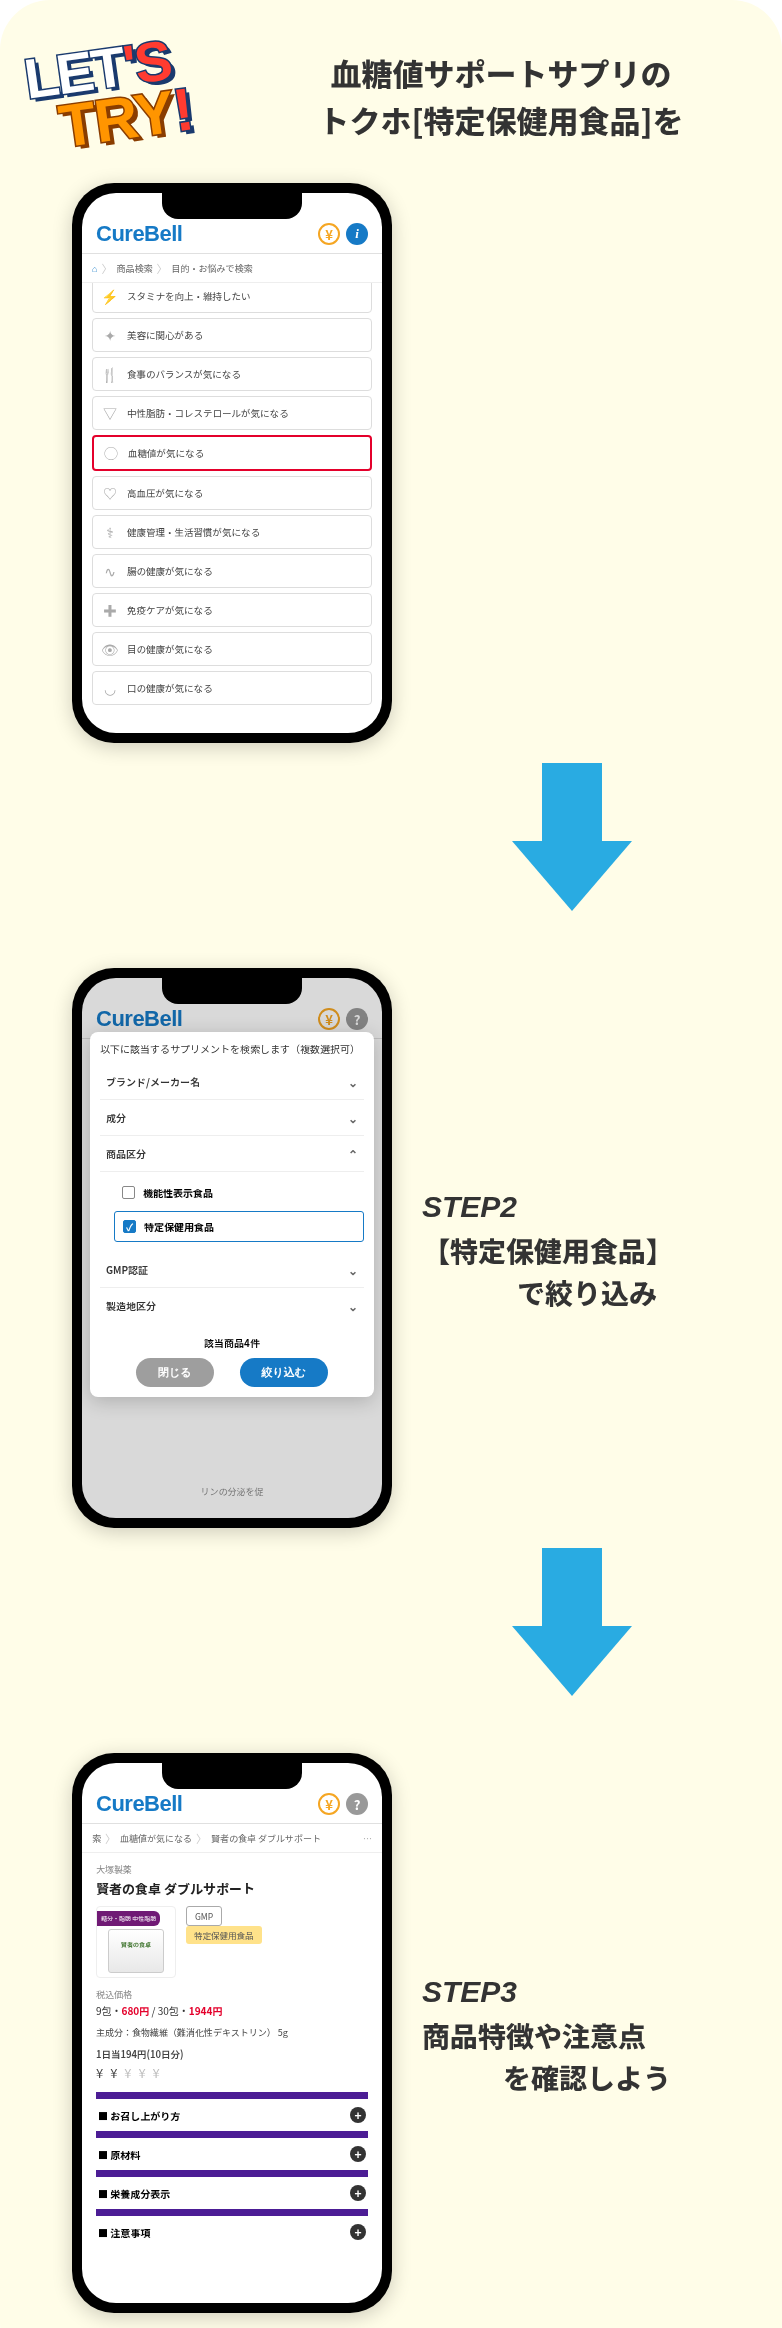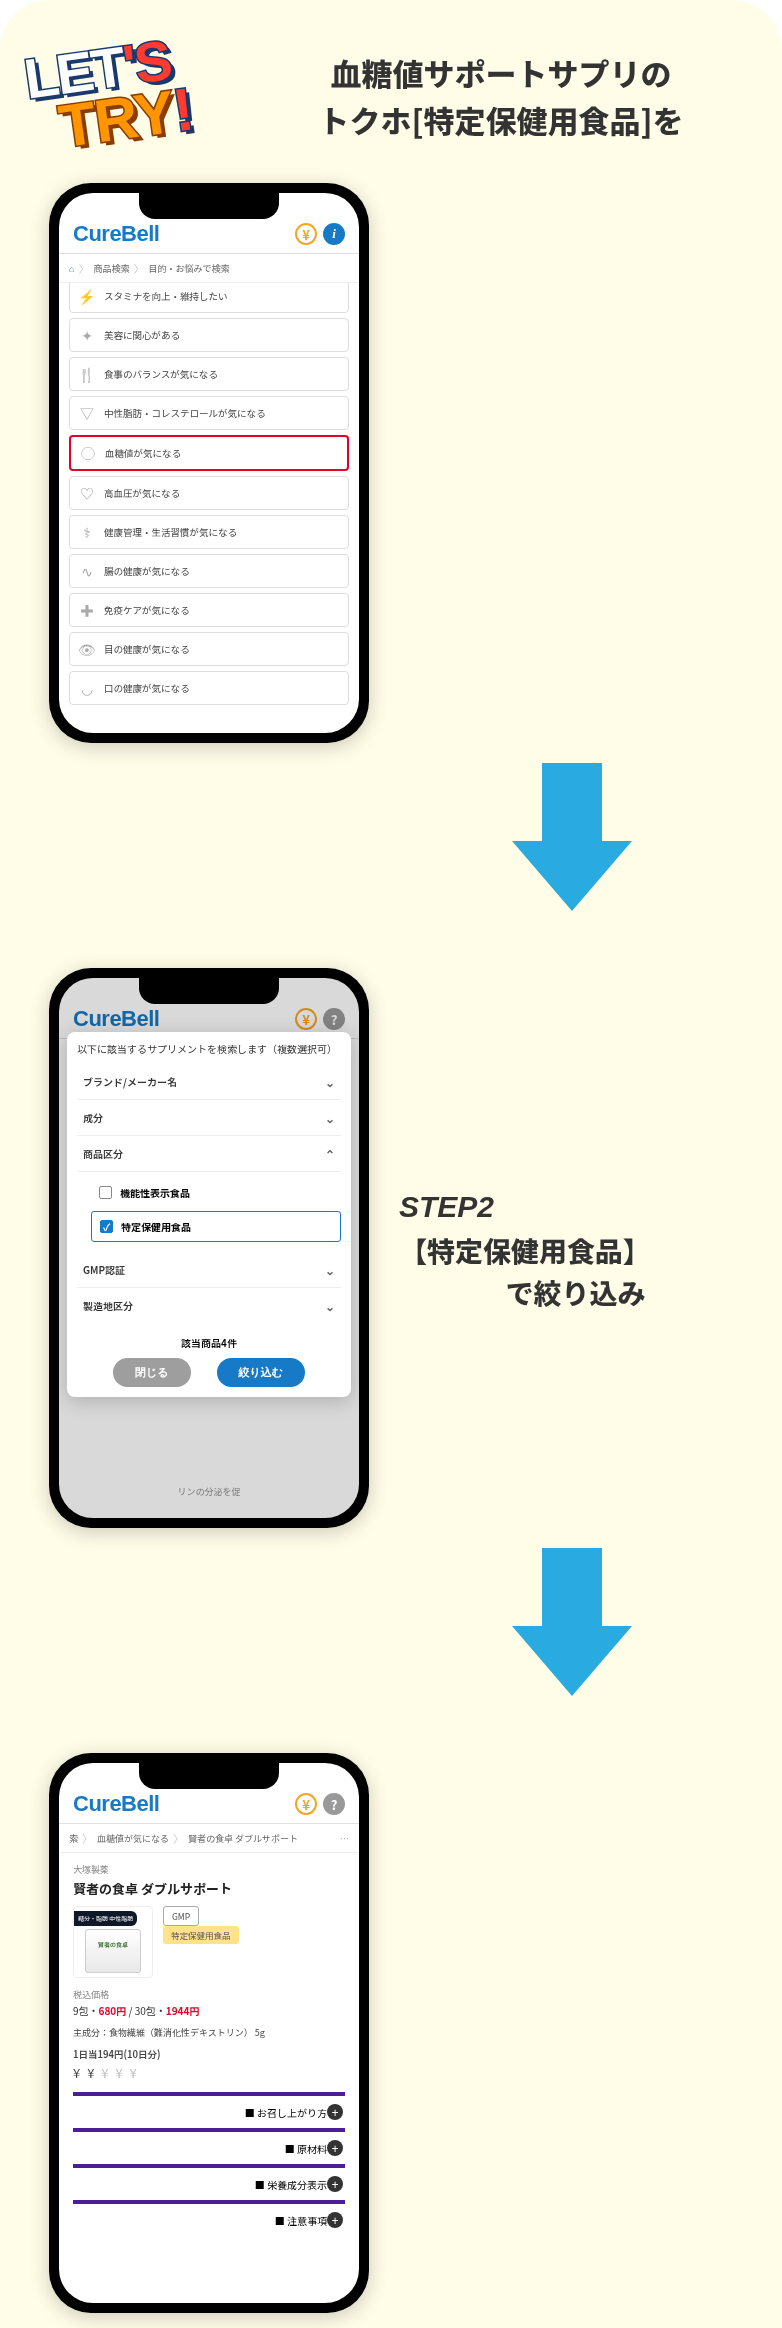--- a/index.html
+++ b/index.html
@@ -16,21 +16,21 @@
 
   .intro { margin-left: 220px; padding-top: 20px; font-size: 31px; font-weight: 800; color: #333; text-align: center; line-height: 1.5; }
 
   .step { display: flex; align-items: center; gap: 30px; margin-top: 40px; }
   .step + .arrow-row, .phone + .arrow-row { text-align: right; padding-right: 120px; margin: 20px 0; }
 
   .step-text { flex: 1; font-size: 28px; font-weight: 800; color: #333; line-height: 1.5; }
   .step-text .st { font-family: 'Arial Black', sans-serif; font-style: italic; font-weight: 900; font-size: 30px; }
 
   
-  .phone { width: 320px; height: 560px; background: #000; border-radius: 42px; padding: 10px; position: relative; flex-shrink: 0; margin-left: 19px; box-shadow: 0 4px 20px rgba(0,0,0,.2); }
+  .phone { width: 320px; height: 560px; background: #000; border-radius: 42px; padding: 10px; position: relative; flex-shrink: 0; margin-left: 42px; box-shadow: 0 4px 20px rgba(0,0,0,.2); }
   .phone .notch { position: absolute; top: 10px; left: 50%; transform: translateX(-50%); width: 140px; height: 26px; background: #000; border-radius: 0 0 16px 16px; z-index: 10; }
   .phone .screen { width: 100%; height: 100%; background: #fff; border-radius: 34px; overflow: hidden; position: relative; font-size: 11px; }
 
   
   .app-head { display: flex; align-items: center; justify-content: space-between; padding: 10px 14px 6px; border-bottom: 1px solid #e0e0e0; }
   .app-head.tall { padding-top: 28px; }
   .brand { font-family: 'Trebuchet MS', sans-serif; font-weight: 800; font-size: 22px; color: #167ac6; letter-spacing: -0.5px; }
   .head-ico { display: flex; gap: 6px; align-items: center; }
   .ico { width: 22px; height: 22px; border-radius: 50%; display: flex; align-items: center; justify-content: center; font-size: 13px; }
   .ico.coin { background: #fff; border: 2px solid #f5a623; color: #f5a623; font-weight: bold; }
@@ -66,35 +66,35 @@
   .mbtn.close { background: #9e9e9e; color: #fff; }
   .mbtn.apply { background: #167ac6; color: #fff; }
   .below-modal { position: absolute; bottom: 20px; left: 20px; right: 20px; font-size: 9px; color: #777; text-align: center; }
 
   
   .prod { padding: 10px 14px; }
   .maker { font-size: 9px; color: #888; }
   .pname { font-size: 13px; font-weight: 700; color: #222; margin: 3px 0 8px; }
   .prow { display: flex; gap: 10px; margin-bottom: 10px; }
   .pimg { width: 80px; height: 72px; background: #fff; border: 1px solid #eee; border-radius: 4px; position:relative; overflow:hidden; }
-  .pimg .rib { position:absolute; top:4px; left:0; font-size:6px; background:#0f172a; color:#fff; padding:3px 4px; border-radius:0 6px 6px 0;}
+  .pimg .rib { position:absolute; top:4px; left:0; font-size:6px; background:#701a75; color:#fff; padding:3px 4px; border-radius:0 6px 6px 0;}
   .pimg .pk { position:absolute; bottom:4px; left:50%; transform:translateX(-50%); width:56px; height:44px; background:linear-gradient(#fff,#e8e8e8); border:1px solid #ccc; border-radius:3px;}
   .pimg .pk::before{content:'賢者の食卓';position:absolute;top:10px;left:0;right:0;text-align:center;font-size:6px;font-weight:bold;color:#4a7c3a;}
   .tags { display: flex; flex-direction: column; gap: 0; align-items: flex-start; }
   .tag { font-size: 8.5px; padding: 3px 8px; border-radius: 3px; }
   .tag.gmp { border: 1px solid #aaa; color: #555; }
   .tag.toku { background: #ffe28a; color: #555; }
   .plabel { font-size: 9px; color: #888; margin-top: 6px; }
   .price { font-size: 10px; color: #333; margin: 2px 0 8px; }
   .price .r { color: #e4002b; font-weight: 700; }
   .ingr { font-size: 9px; color: #444; margin-bottom: 8px; }
   .daily { font-size: 9.5px; color: #444; font-weight:600; }
   .yen { font-size: 13px; letter-spacing: 2px; margin: 2px 0 10px; color:#444;}
   .yen span{opacity:.35;}
-  .acc { display: flex; justify-content: flex-end; align-items: center; padding: 8px 2px; border-top: 4px solid #4c1d95; font-size: 10px; font-weight: 400; }
+  .acc { display: flex; justify-content: space-between; align-items: center; padding: 8px 2px; border-top: 7px solid #4c1d95; font-size: 10px; font-weight: 700; }
   .acc .pl { width: 16px; height: 16px; border-radius: 50%; background: #333; color: #fff; display: flex; align-items: center; justify-content: center; font-size: 12px; line-height:1;}
 
   
   .arrow-row { text-align: right; padding-right: 130px; }
   .arrow { display: inline-block; width: 120px; height: 160px; position: relative; }
   .arrow::before { content: ''; position: absolute; top: 0; left: 30px; width: 60px; height: 80px; background: #29abe2; }
   .arrow::after { content: ''; position: absolute; top: 78px; left: 0; width: 0; height: 0; border-left: 60px solid transparent; border-right: 60px solid transparent; border-top: 70px solid #29abe2; }
 </style>
 </head>
 <body>
@@ -294,15 +294,20 @@
               <span>■ <span>栄養成分表示</span></span>
               <span class="pl">+</span>
             </div>
           <div class="acc">
               <span>■ <span>注意事項</span></span>
               <span class="pl">+</span>
             </div>
         </div>
       </div>
     </div>
+    <div class="step-text">
+      <div class="st">STEP3</div>
+      <div>商品特徴や注意点</div>
+      <div style="text-align:center">を確認しよう</div>
+    </div>
   </div>
 
 </div>
 
 </body></html>

